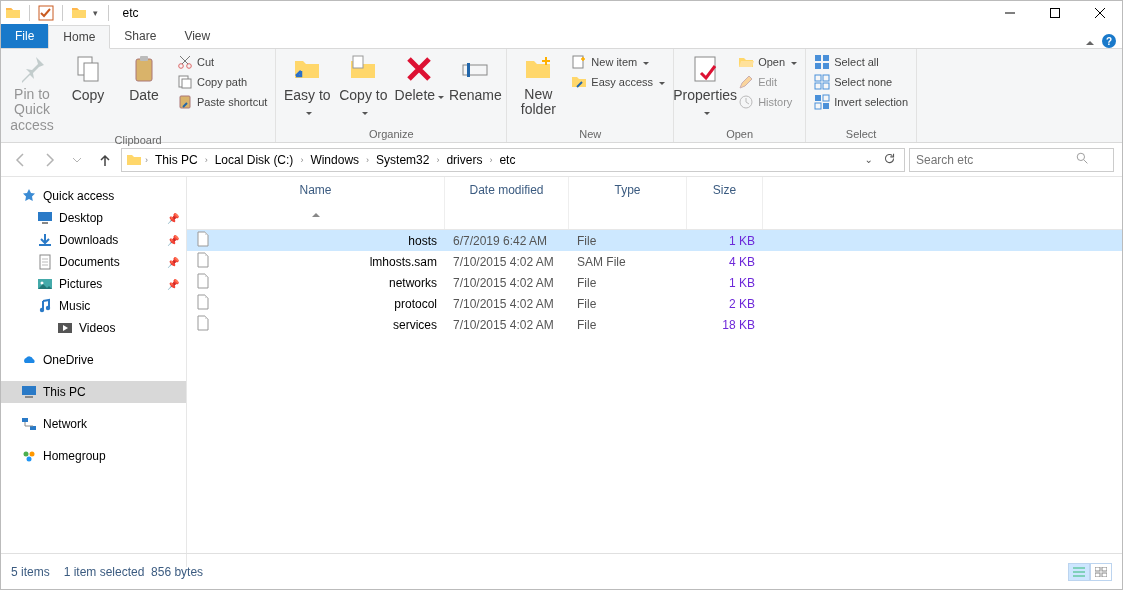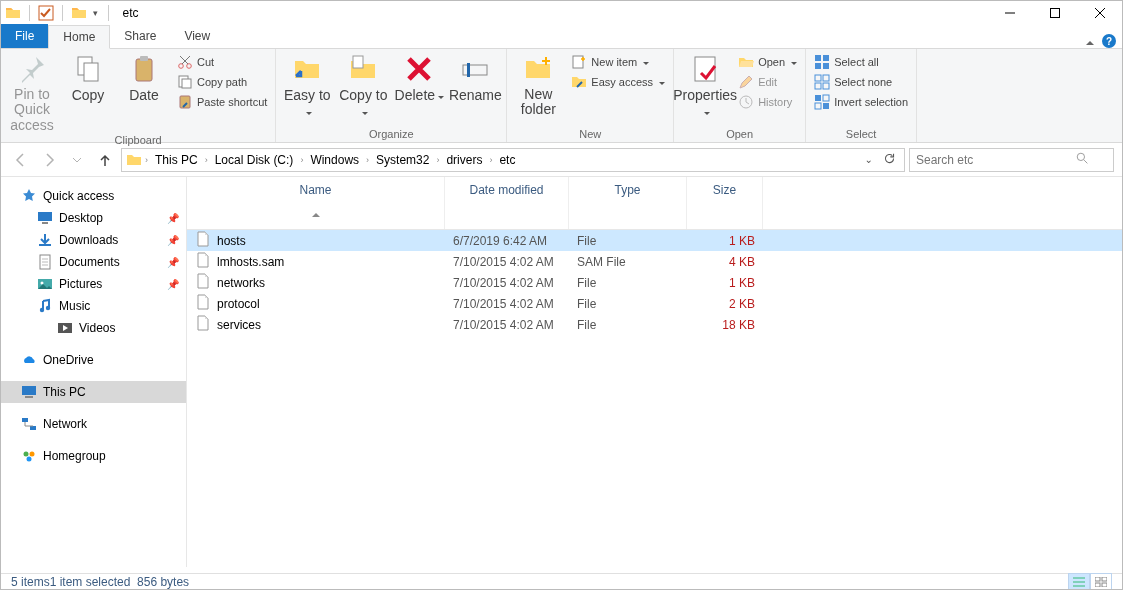--- a/index.html
+++ b/index.html
@@ -55,27 +55,27 @@
   .cols { display:flex; border-bottom:1px solid #e7e7e7; font-size:12px; color:#3b5b80;}
   .col { padding:6px 8px; border-right:1px solid #eee; display:flex;align-items:center;gap:6px;flex-direction:column;}
   .col.name{width:258px;}
   .col.date{width:124px;}
   .col.type{width:118px;}
   .col.size{width:76px; justify-content:flex-start;}
   .rows { }
   .frow { display:flex; font-size:12px; height:21px; align-items:center;}
   .frow.sel { background:#cde8ff;}
   .fcell { padding:0 8px; display:flex;align-items:center; gap:6px;}
-  .fcell.name{width:258px;}
+  .fcell.name{width:258px;justify-content:space-between;}
   .fcell.date{width:124px; color:#555;}
   .fcell.type{width:118px; color:#555;}
-  .fcell.size{width:76px; justify-content:flex-end; color:#b91c1c;}
+  .fcell.size{width:76px; justify-content:flex-end; color:#6d28d9;}
   .file-icon{width:16px;height:16px;}
   
-  .status { position:absolute; bottom:0; left:0; right:0; height:16px; border-top:1px solid #e0e0e0; display:flex; align-items:center; padding:0 10px; font-size:12px; color:#3b5b80; }
+  .status { position:absolute; bottom:0; left:0; right:0; height:36px; border-top:1px solid #e0e0e0; display:flex; align-items:center; padding:0 10px; font-size:12px; color:#3b5b80; gap:14px;}
   .status .viewbtns{margin-left:auto;display:flex;gap:0;}
   .status .vbtn{width:22px;height:18px;border:1px solid #bcd4ef;display:flex;align-items:center;justify-content:center;}
   .status .vbtn.active{background:#cde6ff;}
   .chev-up {display:inline-block;width:0;height:0;border:4px solid transparent;border-bottom-color:#666;}
   .sort-chev {display:inline-block;width:0;height:0;border:4px solid transparent;border-bottom-color:#888;margin:0 auto;}
 </style>
 </head>
 <body>
 
 <div class="titlebar">

